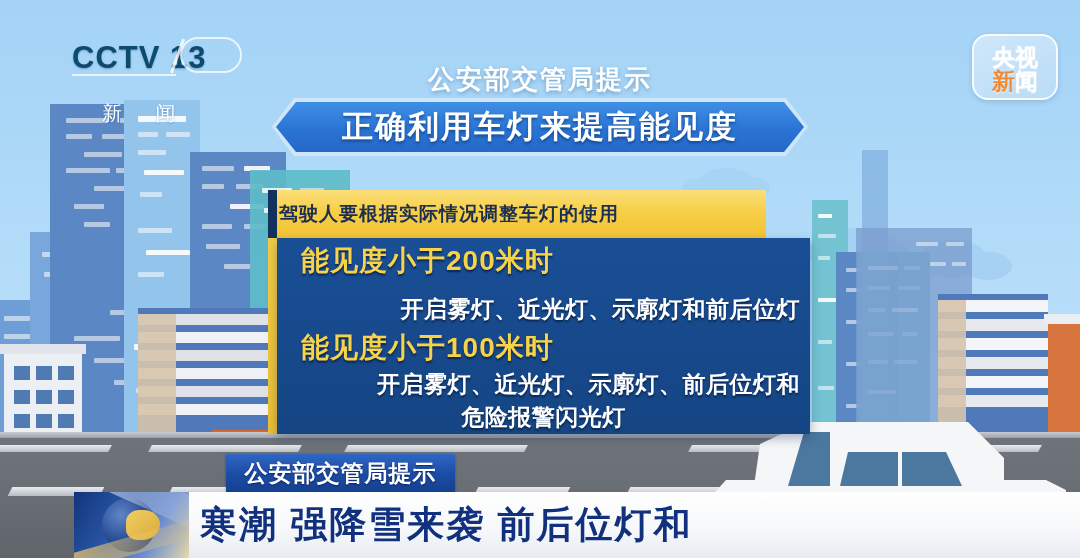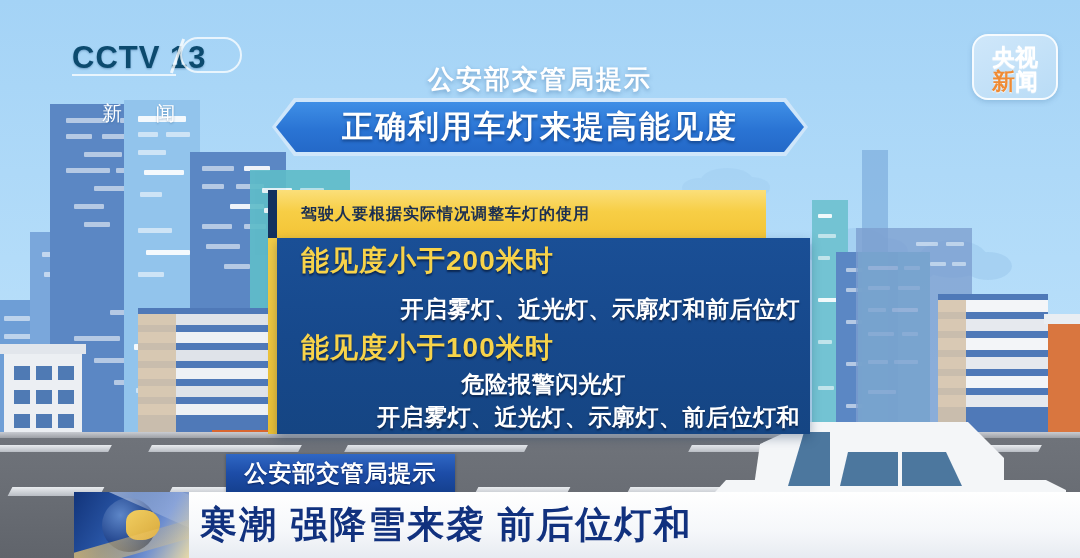--- a/index.html
+++ b/index.html
@@ -85,22 +85,22 @@
      text-shadow:0 2px 3px rgba(10,50,110,.65);}
 
   
   .panel{position:absolute;left:268px;top:190px;width:542px;height:244px;}
   .panel-ystripe{position:absolute;left:0;top:0;width:9px;height:244px;
      background:linear-gradient(180deg,#f6d04a,#ecc033);}
   .panel-navytab{position:absolute;left:0;top:0;width:9px;height:48px;background:#13315e;}
   .panel-yellow{position:absolute;left:9px;top:0;width:489px;height:48px;
      background:linear-gradient(180deg,#fbdf7a 0%,#f7ce45 45%,#f3c436 100%);
      display:flex;align-items:center;}
-  .panel-yellow span{font-size:16px;font-weight:bold;color:#1b2f52;letter-spacing:1px;
-     padding-left:24px;white-space:nowrap;}
+  .panel-yellow span{font-size:19px;font-weight:bold;color:#1b2f52;letter-spacing:1px;
+     padding-left:2px;white-space:nowrap;}
   .panel-body{position:absolute;left:9px;top:48px;width:533px;height:196px;
      background:linear-gradient(180deg,#1a4f96 0%,#17498c 50%,#154583 100%);
      box-shadow:0 4px 10px rgba(20,50,90,.35);}
   .ptitle{font-size:28px;font-weight:bold;color:#f7d34a;letter-spacing:1px;
      text-shadow:0 2px 2px rgba(5,25,60,.75);padding-left:24px;white-space:nowrap;}
   .pbody{font-size:23px;font-weight:bold;color:#ffffff;letter-spacing:.5px;
      text-shadow:0 2px 2px rgba(5,25,60,.75);text-align:right;padding-right:10px;white-space:nowrap;}
   .pbody.c{text-align:center;padding-right:0;}
 
   
@@ -372,22 +372,22 @@
       <span>驾驶人要根据实际情况调整车灯的使用</span>
     </div>
 
     <div class="panel-body">
       <div style="padding-top:4px;">
         <div class="ptitle">能见度小于200米时</div>
         <div class="pbody" style="margin-top:14px;">开启雾灯、近光灯、示廓灯和前后位灯</div>
       </div>
       <div style="padding-top:4px;">
         <div class="ptitle">能见度小于100米时</div>
+        <div class="pbody" style="margin-top:2px;">开启雾灯、近光灯、示廓灯、前后位灯和</div>
         <div class="pbody c" style="margin-top:2px;">危险报警闪光灯</div>
-        <div class="pbody" style="margin-top:2px;">开启雾灯、近光灯、示廓灯、前后位灯和</div>
       </div>
     </div>
   </div>
 
   <div class="lt-tag">
     <span>公安部交管局提示</span>
   </div>
 
   <div class="lt-bar"></div>
 

